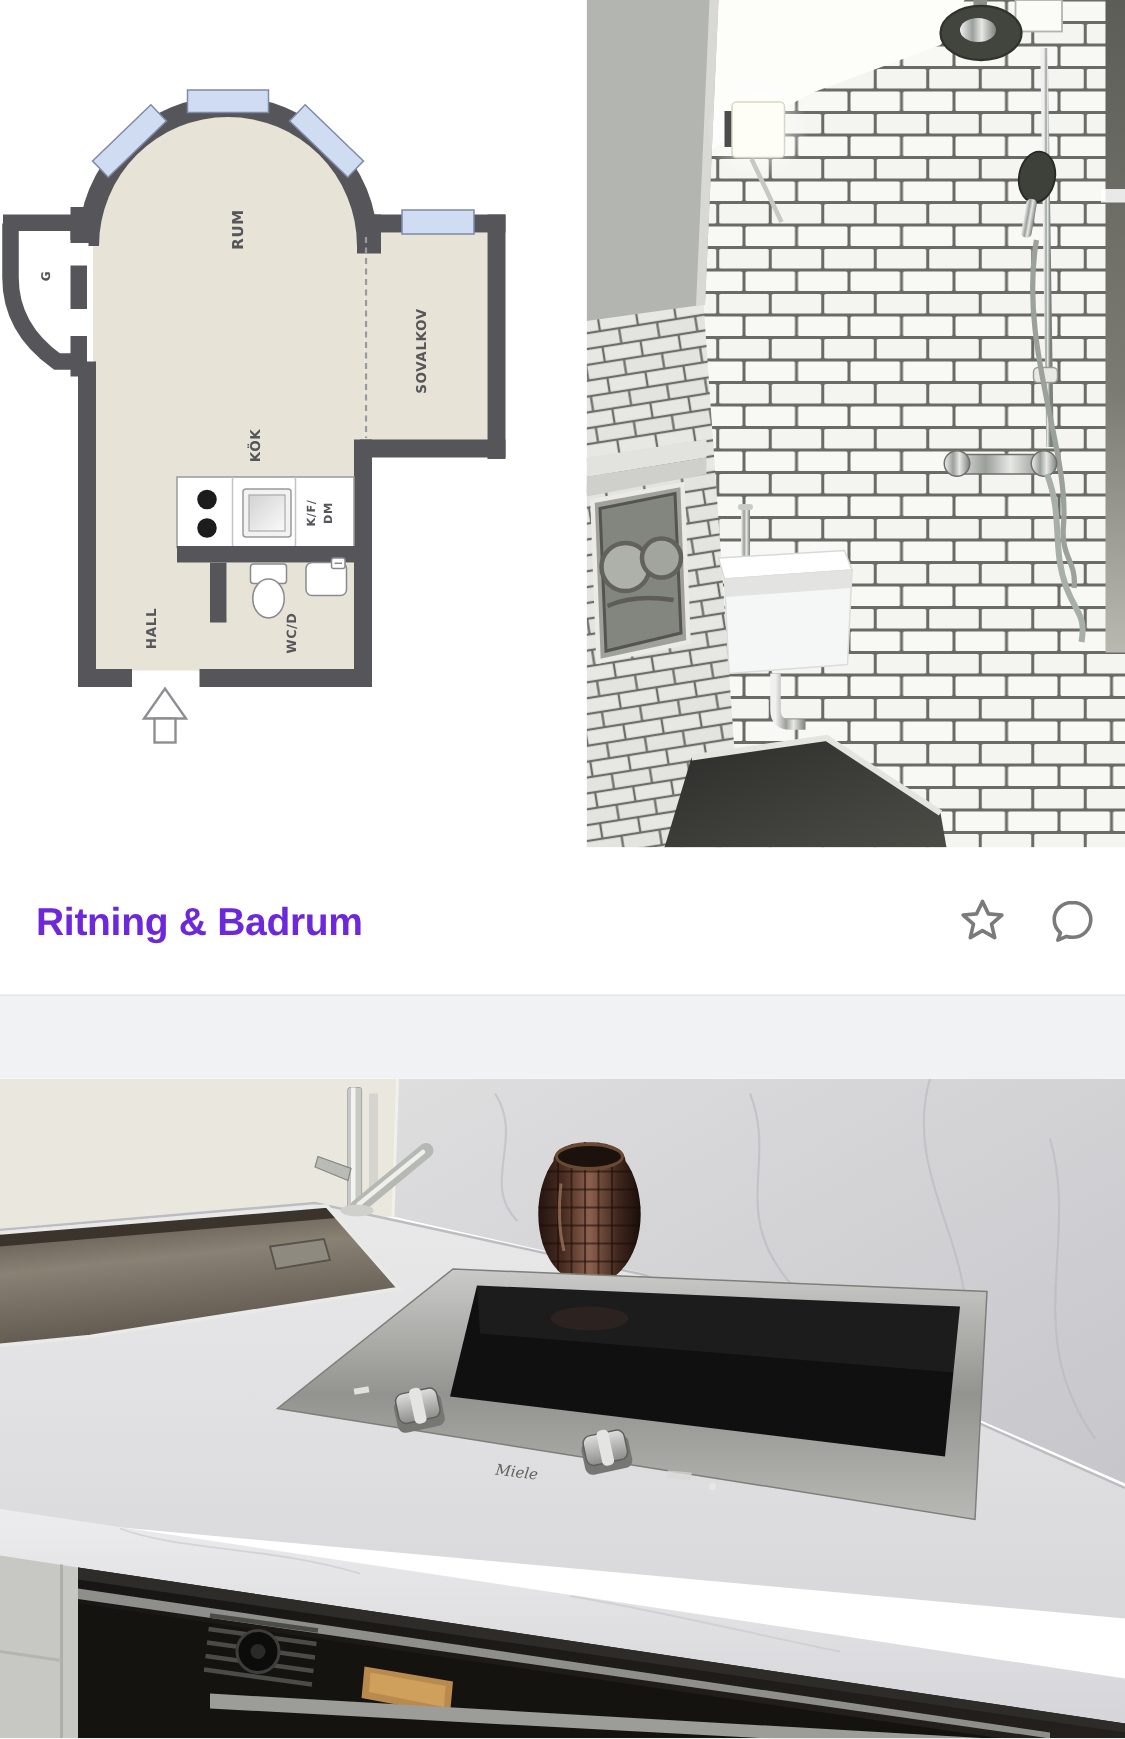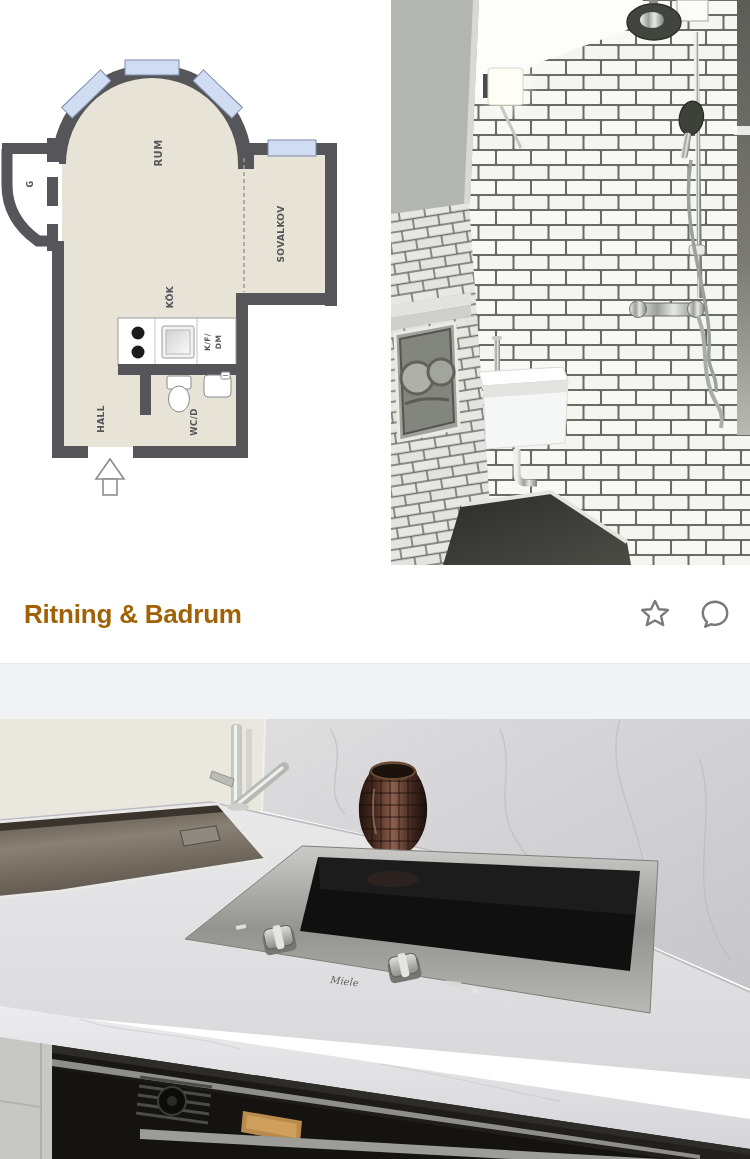--- a/index.html
+++ b/index.html
@@ -4,21 +4,21 @@
 <style>
   html,body{margin:0;padding:0;background:#fff;}
   .page{width:750px;height:1159px;background:#fff;overflow:hidden;
         font-family:"Liberation Sans", sans-serif;position:relative;}
   .gallery-row{display:flex;height:565px;gap:2px;background:#fff;}
   .gallery-row figure{margin:0;padding:0;height:565px;overflow:hidden;}
   .fig-floorplan{width:389px;background:#fff;}
   .fig-bathroom{width:359px;background:#fff;}
   .caption-bar{height:98px;display:flex;align-items:center;background:#fff;
                padding:0 18px 0 24px;box-sizing:border-box;}
-  .caption-title{font-size:26px;font-weight:700;color:#a16207;letter-spacing:-0.2px;}
+  .caption-title{font-size:26px;font-weight:700;color:#6d28d9;letter-spacing:-0.2px;}
   .caption-actions{margin-left:auto;display:flex;align-items:center;gap:26px;}
   .icon-btn{background:none;border:none;padding:0;margin:0;cursor:pointer;
             width:34px;height:34px;display:flex;align-items:center;justify-content:center;}
   .icon-btn svg{width:34px;height:34px;stroke:#7a7a7a;fill:none;stroke-width:1.7;
                 stroke-linejoin:round;stroke-linecap:round;}
   .divider-band{height:55px;background:#f1f2f4;border-top:1px solid #e7e7ea;}
   .kitchen-photo{height:440px;overflow:hidden;}
   svg{display:block;}
   .fp-label{font-family:"DejaVu Sans", sans-serif;fill:#55555a;font-weight:600;
             letter-spacing:0.4px;text-anchor:middle;}

